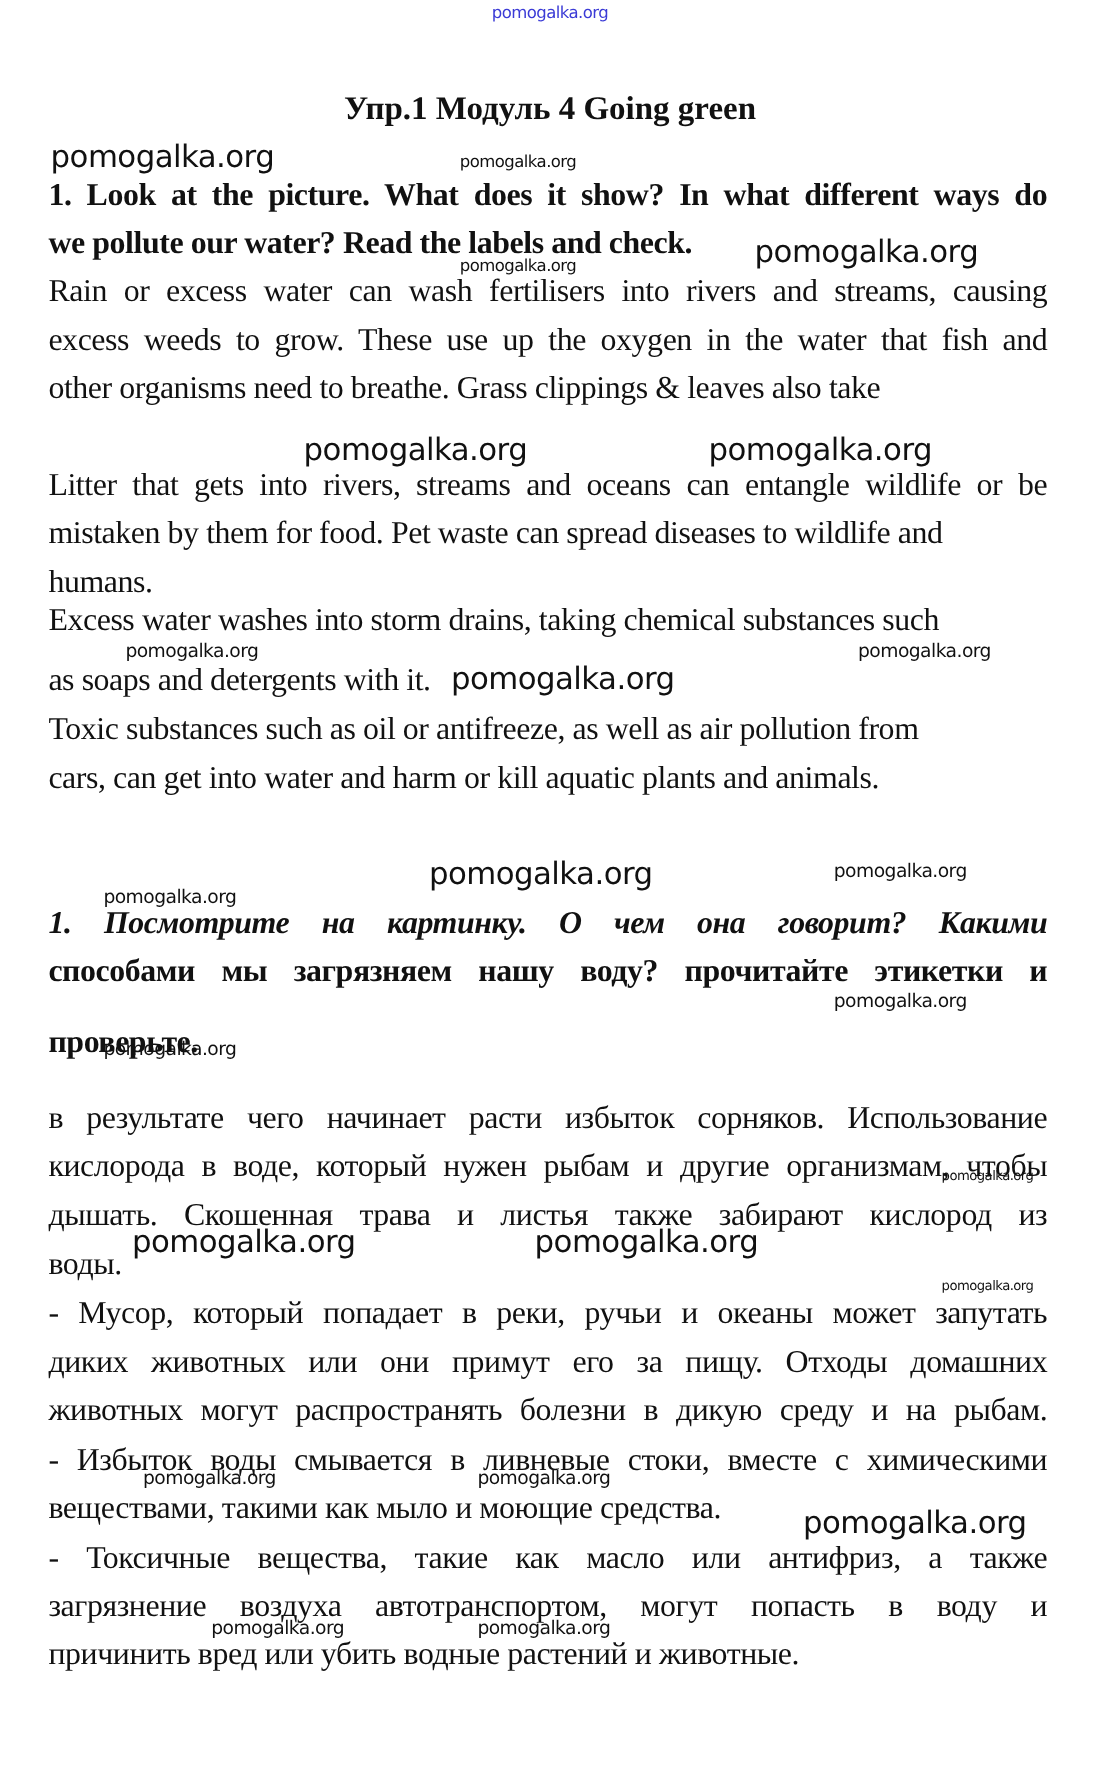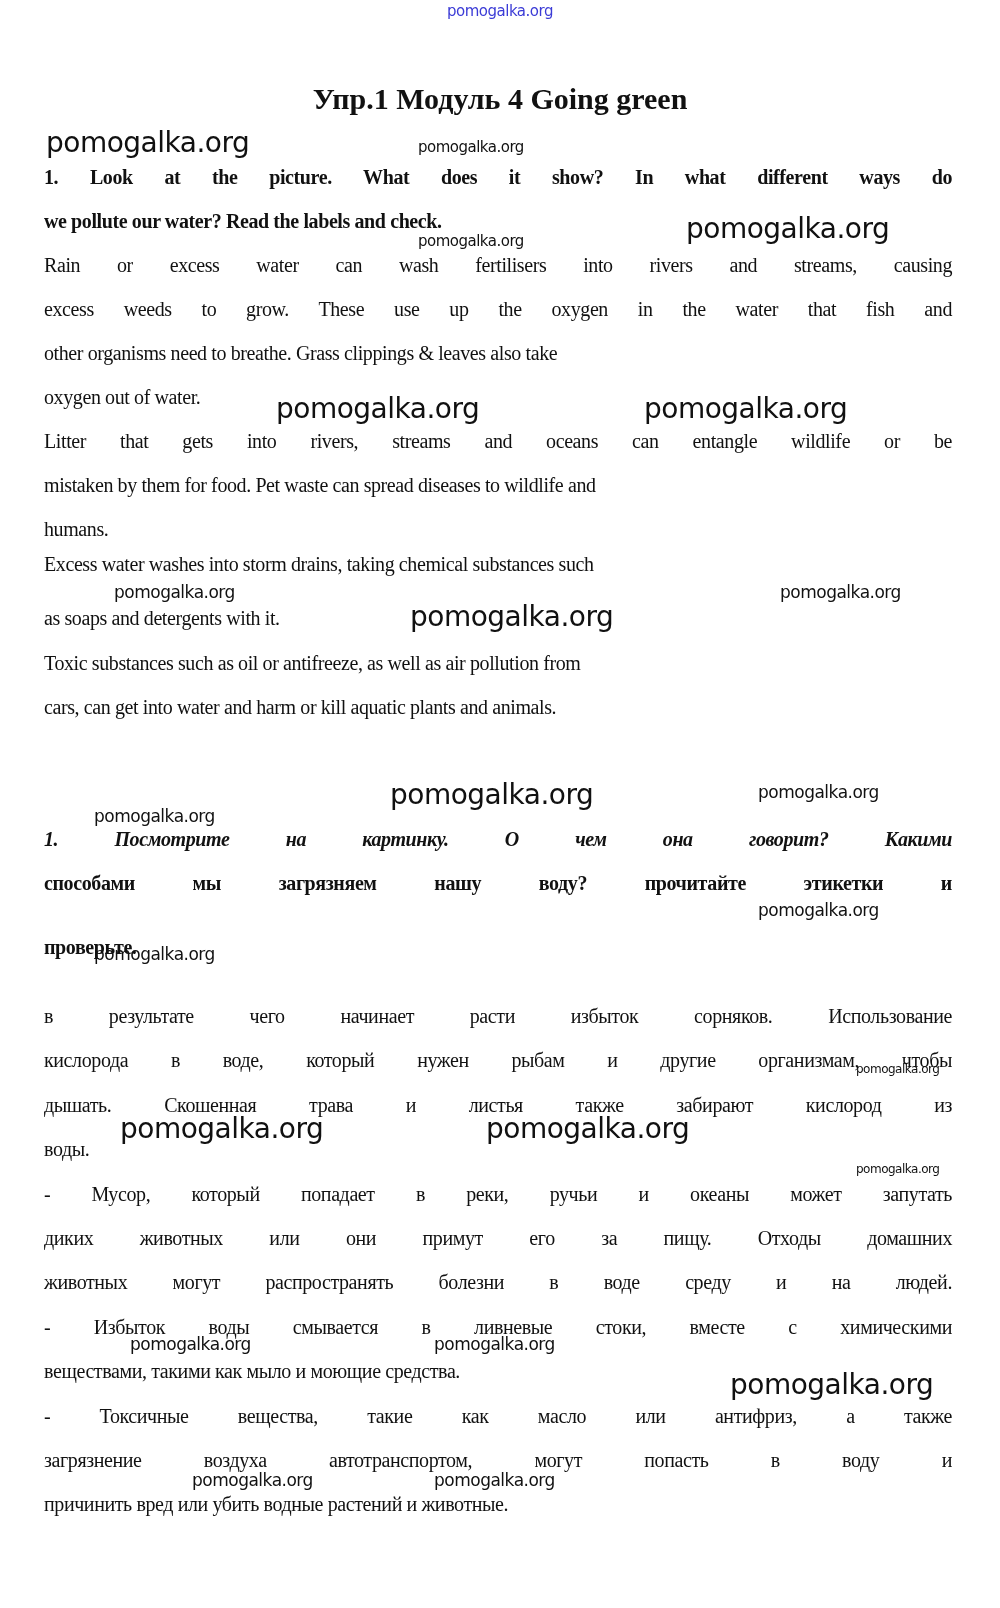--- a/index.html
+++ b/index.html
@@ -1,19 +1,19 @@
 <!DOCTYPE html>
 <html><head>
 <meta charset="utf-8">
 <style>
   html, body { margin: 0; padding: 0; background: #ffffff; }
   body { width: 1000px; height: 1608px; position: relative; overflow: hidden; }
   .page { position: absolute; left: 0; top: 0; width: 1000px; height: 1608px; }
   .serif { font-family: "Liberation Serif", "DejaVu Serif", serif; color: #111; }
-  .line { position: absolute; left: 44px; white-space: nowrap; font-size: 20px; line-height: 34px; letter-spacing: -0.4px; }
+  .line { position: absolute; left: 44px; white-space: nowrap; font-size: 29px; line-height: 34px; letter-spacing: -0.4px; }
   .just { width: 908px; text-align: justify; text-align-last: justify; }
   .bold { font-weight: bold; }
   .title { position: absolute; top: 82px; left: 0; width: 1000px; text-align: center; font-size: 30px; font-weight: bold; }
   .wm { position: absolute; font-family: "DejaVu Sans", sans-serif; color: #111; white-space: nowrap; letter-spacing: -0.5px; }
   .wm-lg { font-size: 28px; }
   .wm-md { font-size: 17px; }
   .wm-sm { font-size: 15px; }
   .wm-xs { font-size: 12px; }
   .wm-top { font-size: 15px; color: #3b3bd6; top: 2px; left: 0; width: 1000px; text-align: center; }
 </style>
@@ -25,40 +25,39 @@
   <div class="wm wm-top">pomogalka.org</div>
 
   <div class="title serif">Упр.1 Модуль 4 Going green</div>
 
   <div class="serif line bold just" style="top:160px;">1. Look at the picture. What does it show? In what different ways do</div>
   <div class="serif line bold" style="top:204px;">we pollute our water? Read the labels and check.</div>
 
   <div class="serif line just" style="top:248px;">Rain or excess water can wash fertilisers into rivers and streams, causing</div>
   <div class="serif line just" style="top:292px;">excess weeds to grow. These use up the oxygen in the water that fish and</div>
   <div class="serif line" style="top:336px;">other organisms need to breathe. Grass clippings &amp; leaves also take</div>
-  <div class="serif line" style="top:380px;">oxygen out of water.</div>
   <div class="serif line just" style="top:424px;">Litter that gets into rivers, streams and oceans can entangle wildlife or be</div>
   <div class="serif line" style="top:468px;">mistaken by them for food. Pet waste can spread diseases to wildlife and</div>
   <div class="serif line" style="top:512px;">humans.</div>
   <div class="serif line" style="top:547px;">Excess water washes into storm drains, taking chemical substances such</div>
   <div class="serif line" style="top:601px;">as soaps and detergents with it.</div>
   <div class="serif line" style="top:646px;">Toxic substances such as oil or antifreeze, as well as air pollution from</div>
   <div class="serif line" style="top:690px;">cars, can get into water and harm or kill aquatic plants and animals.</div>
 
   <div class="serif line bold just" style="top:822px;font-style:italic;">1. Посмотрите на картинку. О чем она говорит? Какими</div>
   <div class="serif line bold just" style="top:866px;">способами мы загрязняем нашу воду? прочитайте этикетки и</div>
   <div class="serif line bold" style="top:910px;margin-top:20px;">проверьте.</div>
 
   <div class="serif line just" style="top:999px;">в результате чего начинает расти избыток сорняков. Использование</div>
   <div class="serif line just" style="top:1043px;">кислорода в воде, который нужен рыбам и другие организмам, чтобы</div>
   <div class="serif line just" style="top:1088px;">дышать. Скошенная трава и листья также забирают кислород из</div>
   <div class="serif line" style="top:1132px;">воды.</div>
   <div class="serif line just" style="top:1177px;">- Мусор, который попадает в реки, ручьи и океаны может запутать</div>
   <div class="serif line just" style="top:1221px;">диких животных или они примут его за пищу. Отходы домашних</div>
-  <div class="serif line just" style="top:1265px;">животных могут распространять болезни в воде среду и на людей.</div>
+  <div class="serif line just" style="top:1265px;">животных могут распространять болезни в дикую среду и на рыбам.</div>
   <div class="serif line just" style="top:1310px;">- Избыток воды смывается в ливневые стоки, вместе с химическими</div>
   <div class="serif line" style="top:1354px;">веществами, такими как мыло и моющие средства.</div>
   <div class="serif line just" style="top:1399px;">- Токсичные вещества, такие как масло или антифриз, а также</div>
   <div class="serif line just" style="top:1443px;">загрязнение воздуха автотранспортом, могут попасть в воду и</div>
   <div class="serif line" style="top:1487px;">причинить вред или убить водные растений и животные.</div>
 
   <div class="wm wm-lg" style="left:46px; top:126px;">pomogalka.org</div>
   <div class="wm wm-sm" style="left:418px; top:138px;">pomogalka.org</div>
   <div class="wm wm-lg" style="left:686px; top:212px;">pomogalka.org</div>
   <div class="wm wm-sm" style="left:418px; top:232px;">pomogalka.org</div>

